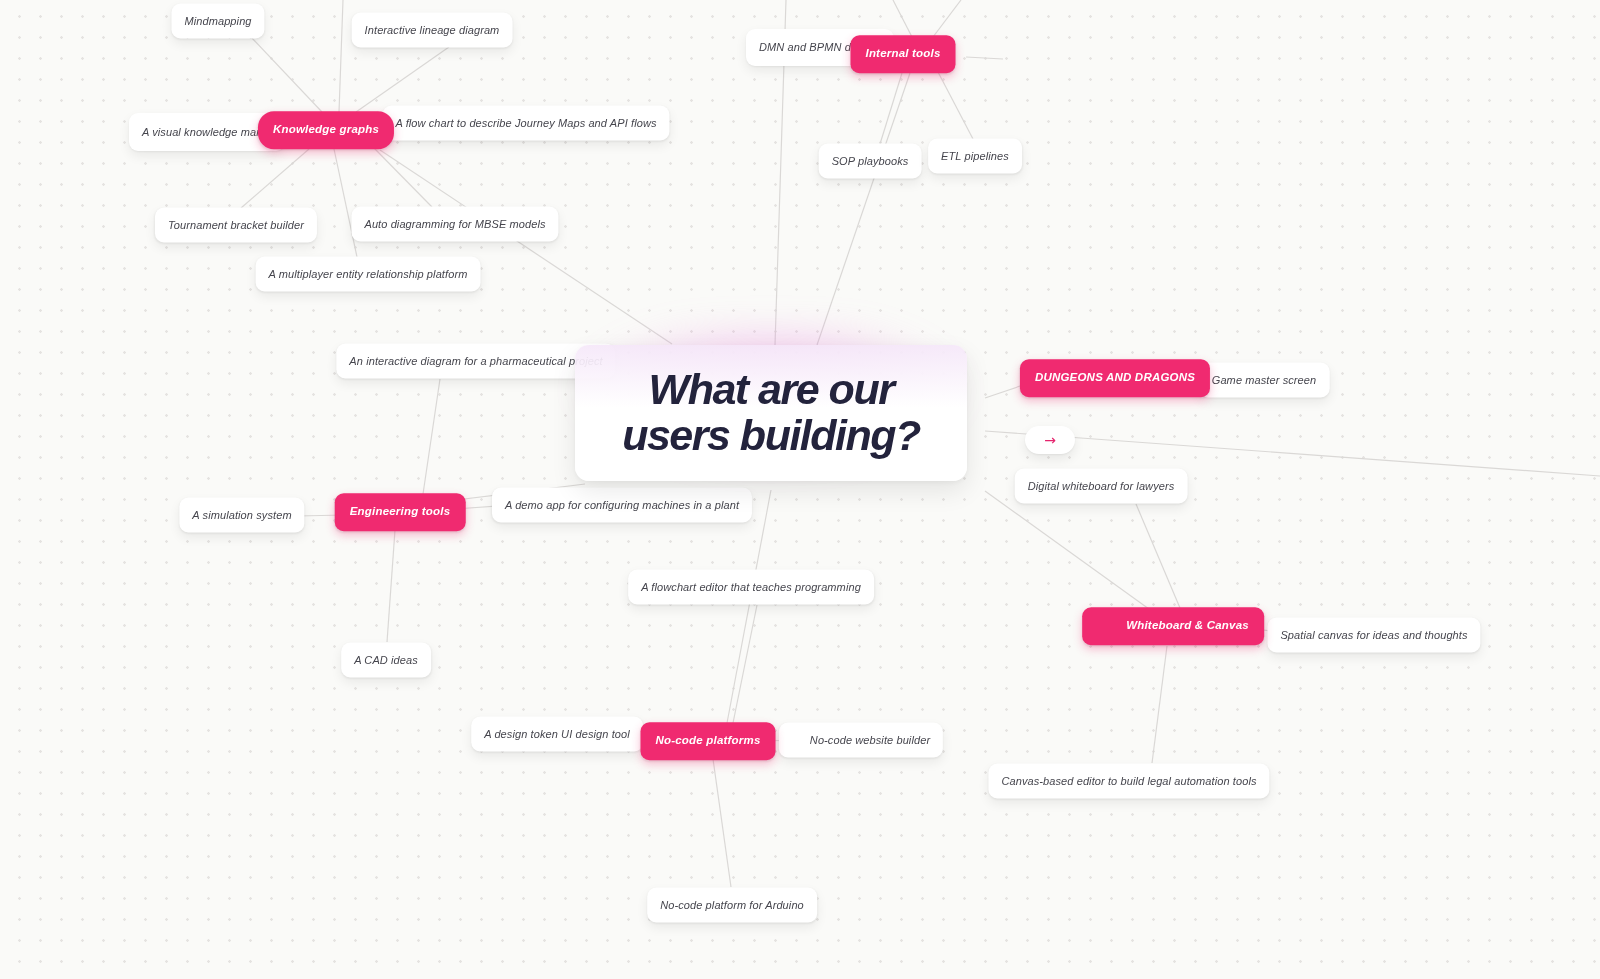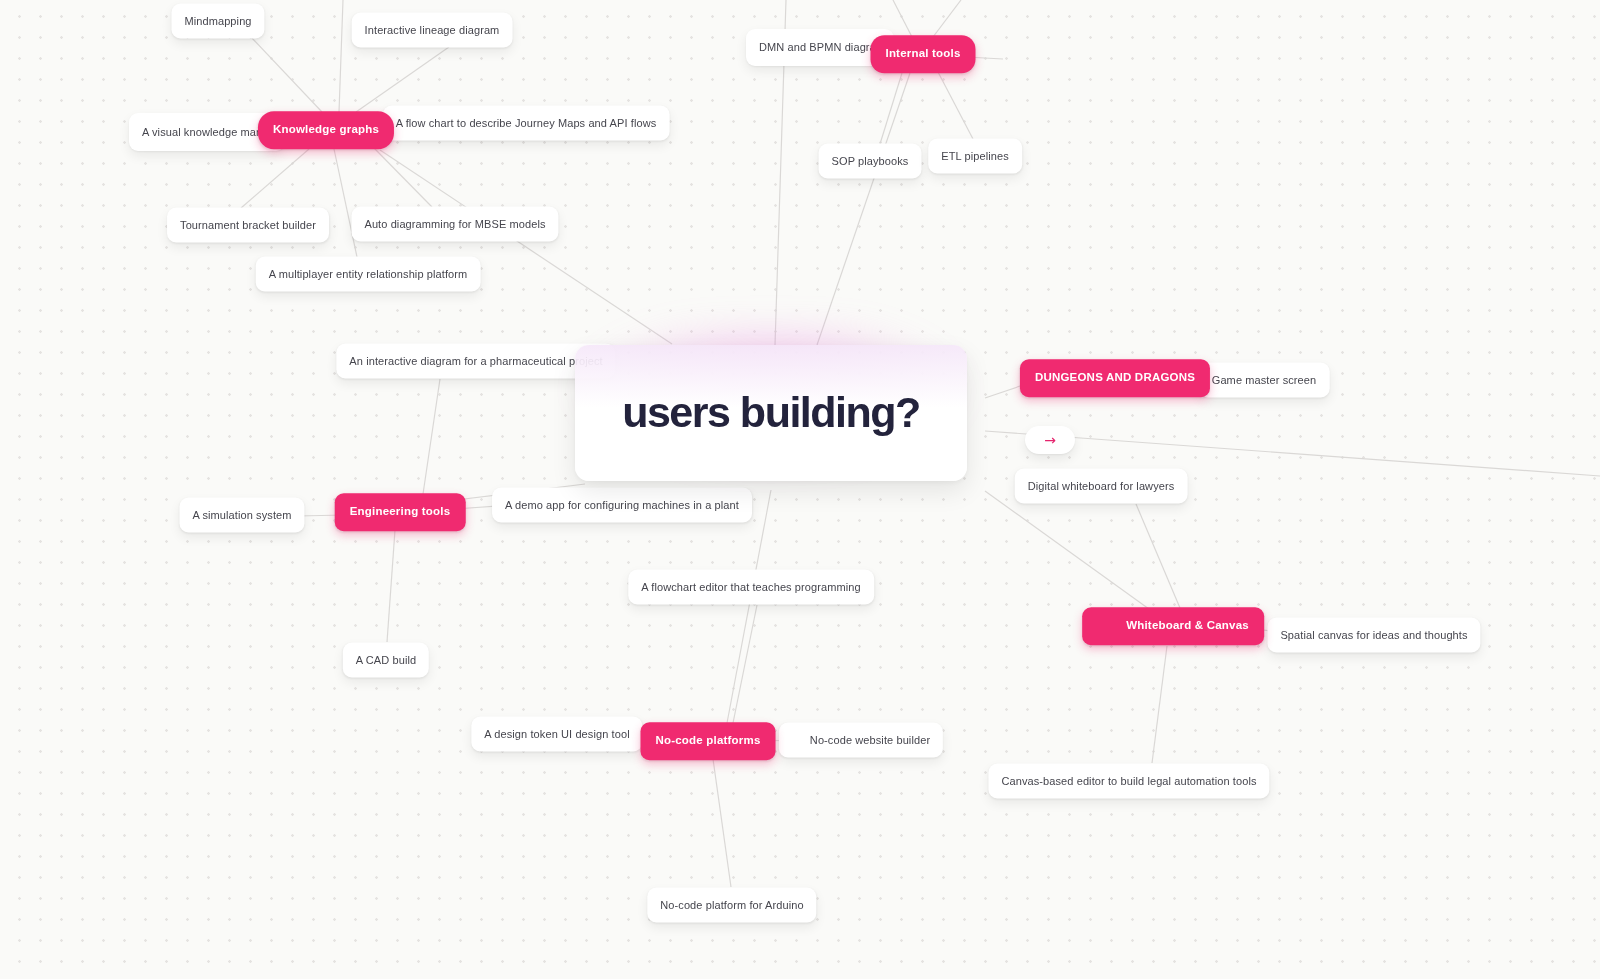--- a/index.html
+++ b/index.html
@@ -17,20 +17,21 @@
     width:1600px;height:979px;overflow:hidden;
     font-family:"Liberation Sans", sans-serif;
     background:var(--bg);
   }
   #stage{
     position:relative;width:1600px;height:979px;overflow:hidden;
     background-color:var(--bg);
     background-image:radial-gradient(var(--dot) 1.1px, transparent 1.5px);
     background-size:21px 21px;
     background-position:9px 6px;
+    font-style:italic;
   }
   #edges{position:absolute;left:0;top:0;width:1600px;height:979px;}
   #edges line{stroke:var(--edge);stroke-width:1.2;}
   .node{
     position:absolute;
     background:#fff;
     border-radius:9px;
     box-shadow:0 1px 2px rgba(0,0,0,.05), 0 5px 12px rgba(0,0,0,.07);
     font-size:11px;
     color:var(--leaf-text);
@@ -114,48 +115,49 @@
       <line x1="345" y1="515" x2="297" y2="516"></line>
       <line x1="455" y1="509" x2="511" y2="505"></line>
       <line x1="440" y1="379" x2="423" y2="494"></line>
       <line x1="395" y1="530" x2="387" y2="642"></line>
     </svg>
 
   <div class="node leaf centered" style="left: 218px; top: 21px;">Mindmapping</div>
     <div class="node leaf centered" style="left: 432px; top: 30px;">Interactive lineage diagram</div>
     <div class="node leaf clip" style="left: 129px; top: 113px; width: 156px; height: 38px;">A visual knowledge management tool</div>
     <div class="node leaf centered" style="left: 526px; top: 123px;">A flow chart to describe Journey Maps and API flows</div>
-    <div class="node leaf centered" style="left: 248px; top: 225px;">Tournament bracket builder</div>
+    <div class="node leaf centered" style="left: 236px; top: 225px;">Tournament bracket builder</div>
     <div class="node leaf centered" style="left: 455px; top: 224px;">Auto diagramming for MBSE models</div>
     <div class="node leaf centered" style="left: 368px; top: 274px;">A multiplayer entity relationship platform</div>
     <div class="node leaf centered" style="left: 476px; top: 361px;">An interactive diagram for a pharmaceutical project</div>
     <div class="node leaf clip" style="left: 746px; top: 29px; width: 148px; height: 37px;">DMN and BPMN diagram editor</div>
     <div class="node leaf centered" style="left: 870px; top: 161px;">SOP playbooks</div>
     <div class="node leaf centered" style="left: 975px; top: 156px;">ETL pipelines</div>
     <div class="node leaf centered" style="left: 1264px; top: 380px;">Game master screen</div>
     <div class="node leaf centered" style="left: 1101px; top: 486px;">Digital whiteboard for lawyers</div>
     <div class="node leaf centered" style="left: 242px; top: 515px;">A simulation system</div>
     <div class="node leaf centered" style="left: 622px; top: 505px;">A demo app for configuring machines in a plant</div>
     <div class="node leaf centered" style="left: 751px; top: 587px;">A flowchart editor that teaches programming</div>
-    <div class="node leaf centered" style="left: 386px; top: 660px;">A CAD build</div>
+    <div class="node leaf centered" style="left: 386px; top: 660px;">A CAD ideas</div>
     <div class="node leaf centered" style="left: 1374px; top: 635px;">Spatial canvas for ideas and thoughts</div>
     <div class="node leaf centered" style="left: 557px; top: 734px;">A design token UI design tool</div>
     <div class="node leaf centered" style="left: 861px; top: 740px; padding-left: 31px;">No-code website builder</div>
     <div class="node leaf centered" style="left: 1129px; top: 781px;">Canvas-based editor to build legal automation tools</div>
     <div class="node leaf centered" style="left: 732px; top: 905px;">No-code platform for Arduino</div>
     <div class="node category" style="left: 326px; top: 130px; border-radius: 16px;">Knowledge graphs</div>
-    <div class="node category" style="left: 923px; top: 54px; border-radius: 14px;">Internal tools</div>
+    <div class="node category" style="left: 903px; top: 54px;">Internal tools</div>
     <div class="node category" style="left: 1115px; top: 378px;">DUNGEONS AND DRAGONS</div>
     <div class="node category" style="left: 400px; top: 512px;">Engineering tools</div>
     <div class="node category" style="left: 1173px; top: 626px; padding-left: 44px;">Whiteboard &amp; Canvas</div>
     <div class="node category" style="left: 708px; top: 741px;">No-code platforms</div>
     <div class="glow"></div>
 
   <div class="central-card">
     <div class="central-title">
+      <div>What are our</div>
       <div>users building?</div>
     </div>
   </div>
 
   <div class="arrow-pill">
     <span class="glyph">→</span>
   </div>
 </div>
 
 </body></html>

